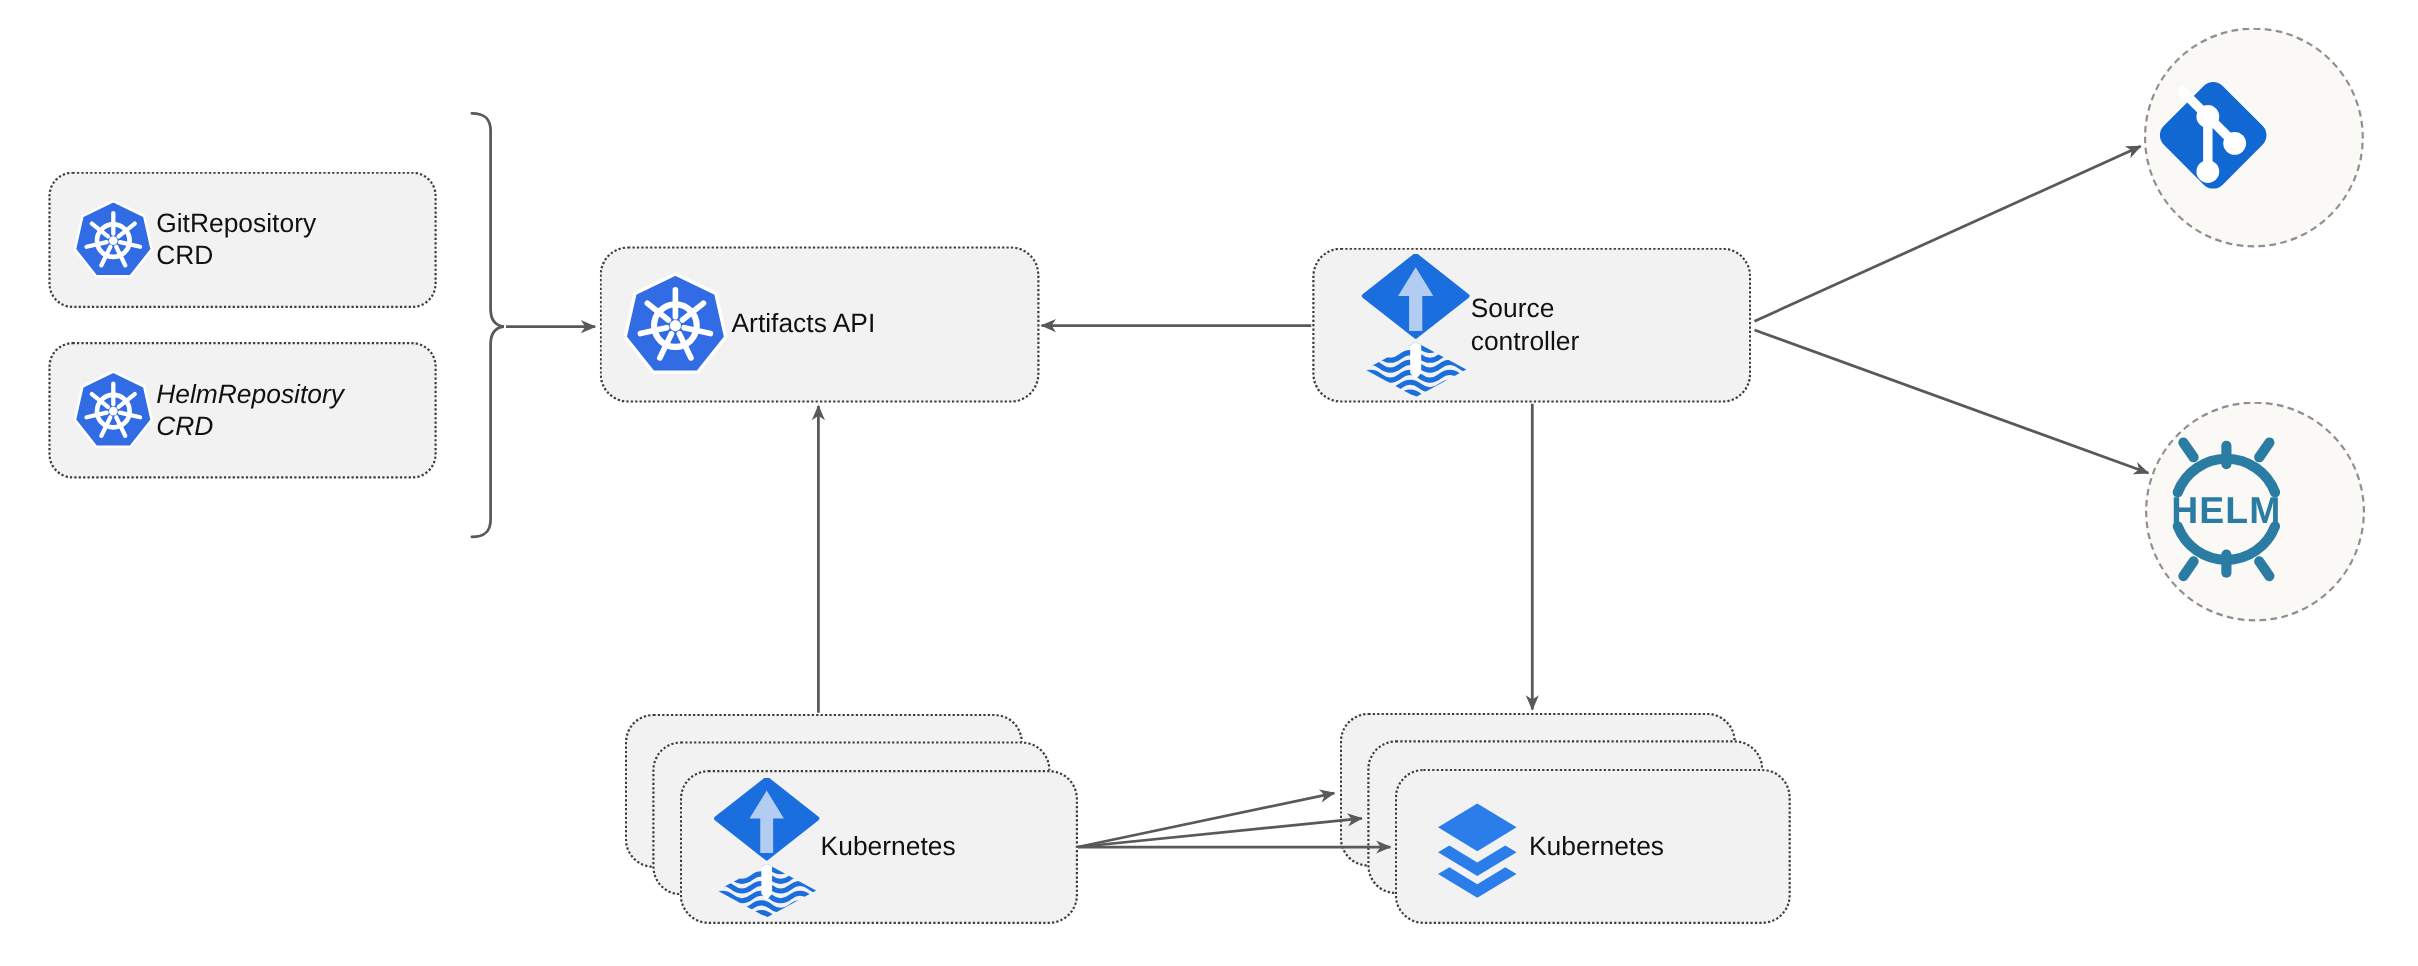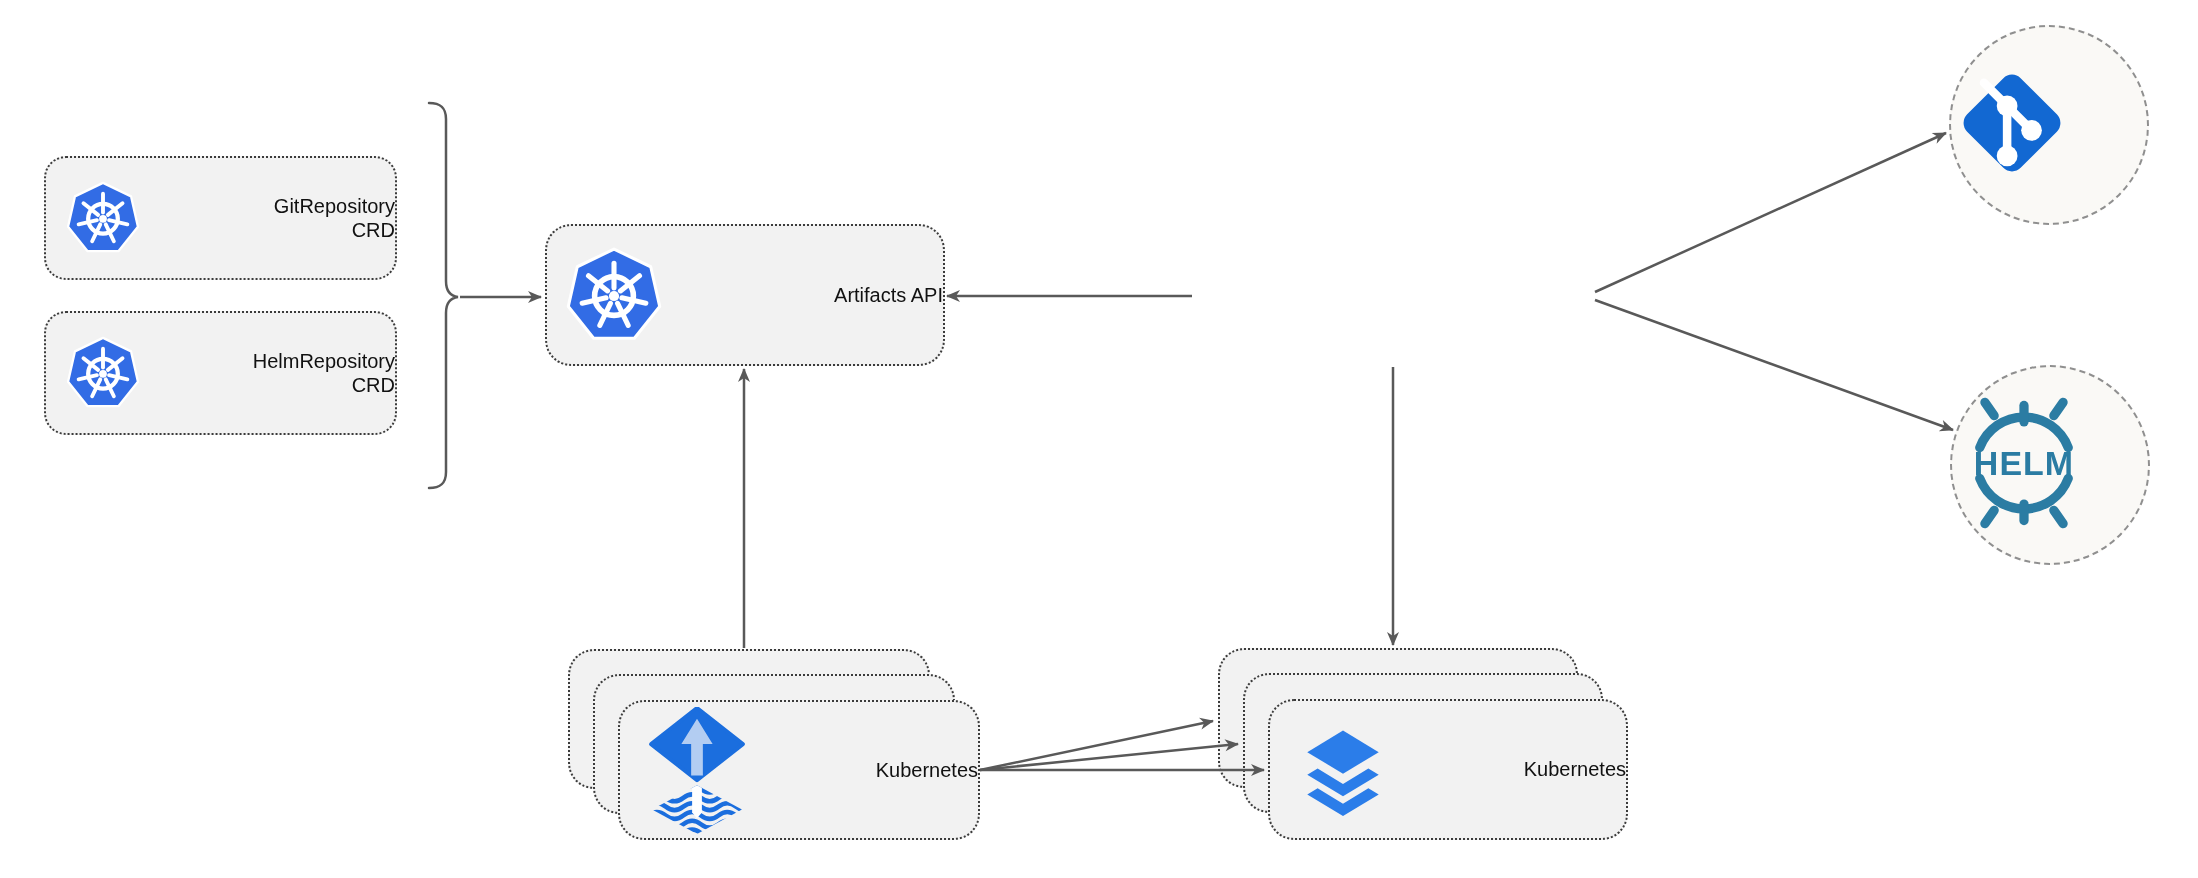--- a/index.html
+++ b/index.html
@@ -16,22 +16,22 @@
     position: absolute;
     background: var(--node-fill, #f2f2f2);
     border: 2px dotted var(--node-border, #3b3b3b);
     border-radius: 26px;
     box-sizing: border-box;
     display: flex;
     align-items: center;
   }
   .node .label {
     flex: 1;
-    text-align: right;
-    font-size: 20px;
+    text-align: left;
+    font-size: 24px;
     line-height: 1.22;
     color: var(--text, #111111);
   }
   .node .icon-wrap {
     flex: 0 0 auto;
     display: flex;
     align-items: center;
     justify-content: center;
   }
   .endpoint-circle {
@@ -103,41 +103,52 @@
       <svg width="78" height="78" viewBox="0 0 100 100">
           <use href="#sym-k8s"></use>
         </svg>
     </span>
     <span class="label">
       <span>GitRepository</span><br>
       <span>CRD</span>
     </span>
   </div>
 
-  <div class="node" style="left:44px; top:311px; width:353px; height:124px; border-radius:22px;">
+  <div class="node" style="left:44px; top:311px; width:353px; height:124px; border-radius:22px;font-style:italic;">
     <span class="icon-wrap" style="margin-left:18px;">
       <svg width="78" height="78" viewBox="0 0 100 100">
           <use href="#sym-k8s"></use>
         </svg>
     </span>
     <span class="label">
       <span>HelmRepository</span><br>
       <span>CRD</span>
     </span>
   </div>
 
   <div class="node" style="left:545px; top:224px; width:400px; height:142px;">
     <span class="icon-wrap" style="margin-left:16px;">
       <svg width="102" height="102" viewBox="0 0 100 100">
           <use href="#sym-k8s"></use>
         </svg>
     </span>
     <span class="label">Artifacts API</span>
   </div>
 
+  <div class="node" style="left:1193px; top:225px; width:399px; height:141px;">
+    <span class="icon-wrap" style="margin-left:42px;">
+      <svg width="100" height="130" viewBox="0 0 100 130">
+          <use href="#sym-flux"></use>
+        </svg>
+    </span>
+    <span class="label">
+      <span>Source</span><br>
+      <span>controller</span>
+    </span>
+  </div>
 
   <div class="node" style="left:568px; top:649px; width:362px; height:140px;"></div>
   <div class="node" style="left:593px; top:674px; width:362px; height:140px;"></div>
   <div class="node" style="left:618px; top:700px; width:362px; height:140px;">
     <span class="icon-wrap" style="margin-left:28px;">
       <svg width="98" height="127" viewBox="0 0 100 130">
           <use href="#sym-flux"></use>
         </svg>
     </span>
     <span class="label">Kubernetes</span>

